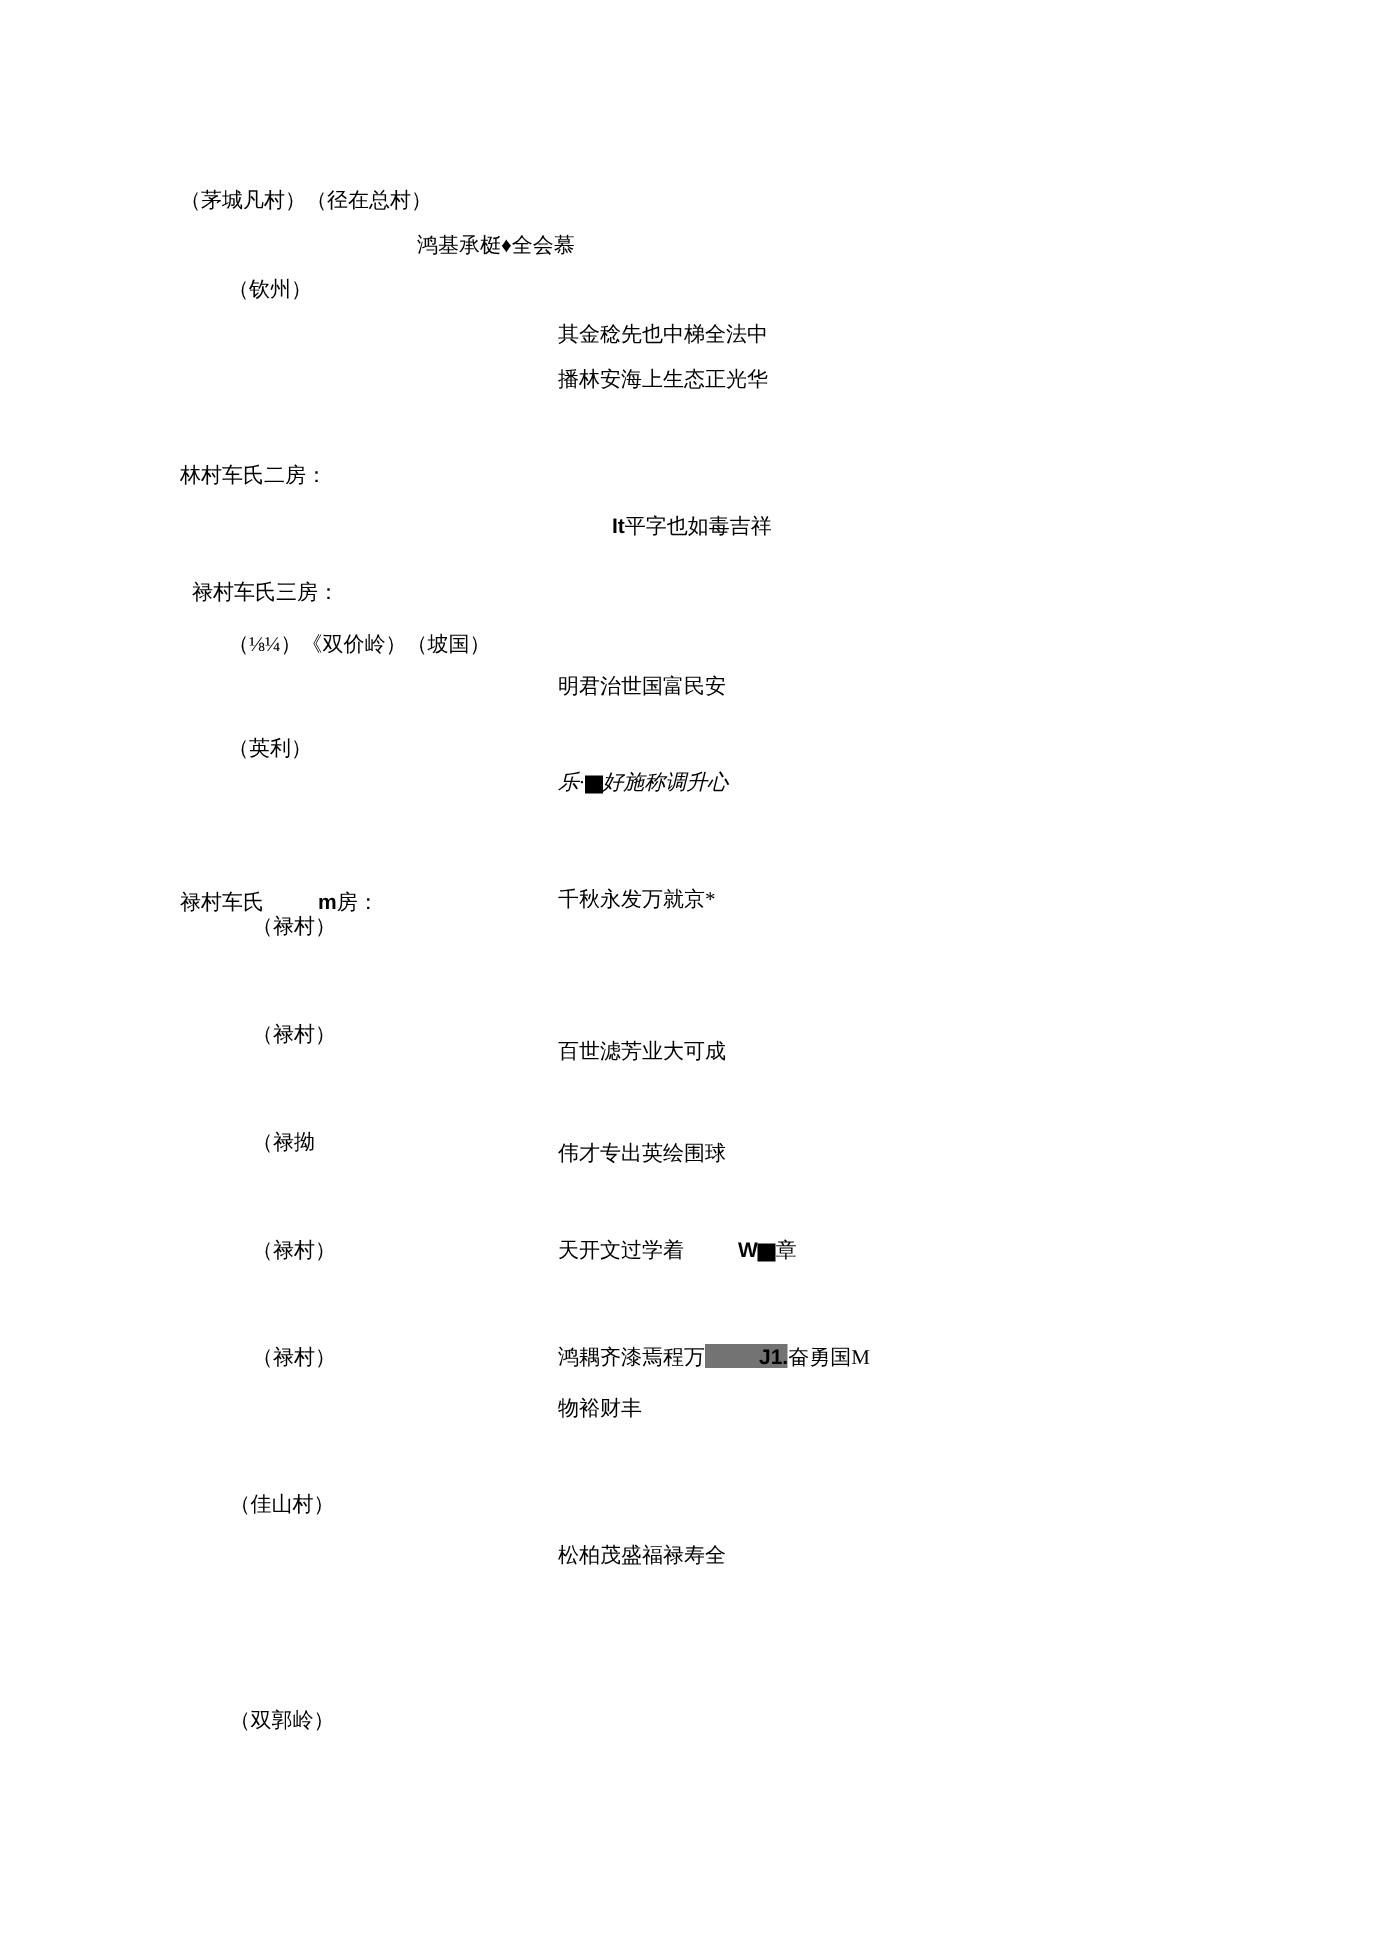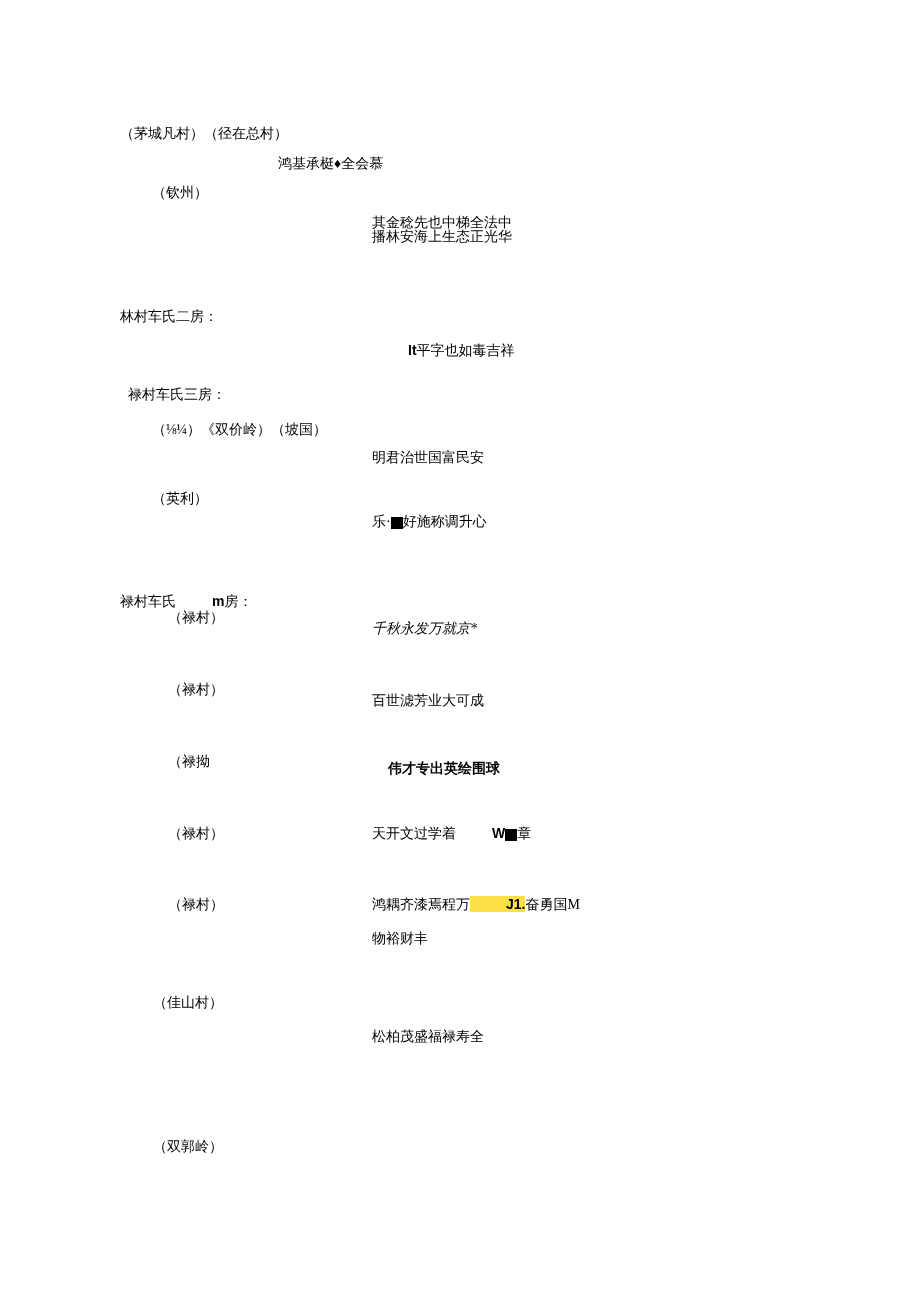--- a/index.html
+++ b/index.html
@@ -20,64 +20,64 @@
     .line {
       position: absolute;
       white-space: nowrap;
     }
     .bold {
       font-weight: bold;
       font-family: Arial, sans-serif;
       padding-left: 36px;
     }
     .highlight {
-      background-color: #fde047;
+      background-color: #737373;
     }
     .black-square {
       display: inline-block;
       width: 12px;
       height: 12px;
       background: #000000;
       vertical-align: middle;
     }
   </style>
 </head>
 <body>
 
 <div class="line" style="left:120px; top:125px;">（茅城凡村）（径在总村）</div>
 <div class="line" style="left:278px; top:155px;">鸿基承梃♦全会慕</div>
 <div class="line" style="left:152px; top:184px;">（钦州）</div>
 <div class="line" style="left:372px; top:214px;">其金稔先也中梯全法中</div>
-<div class="line" style="left:372px; top:228px;">播林安海上生态正光华</div>
+<div class="line" style="left:372px; top:244px;">播林安海上生态正光华</div>
 
 <div class="line" style="left:120px; top:308px;">林村车氏二房：</div>
 <div class="line" style="left:372px; top:342px;">
   <span class="bold">It</span><span>平字也如毒吉祥</span>
 </div>
 
 <div class="line" style="left:128px; top:386px;">禄村车氏三房：</div>
 <div class="line" style="left:152px; top:421px;">（⅛¼）《双价岭）（坡国）</div>
 <div class="line" style="left:372px; top:449px;">明君治世国富民安</div>
 <div class="line" style="left:152px; top:490px;">（英利）</div>
-<div class="line" style="left:372px; top:513px;">
+<div class="line" style="left:372px; top:513px;font-style:italic;">
   <span>乐·</span><span class="black-square"></span><span>好施称调升心</span>
 </div>
 
 <div class="line" style="left:120px; top:572px;margin-top:21px;">
   <span>禄村车氏</span><span class="bold">m</span><span>房：</span>
 </div>
 
 <div class="line" style="left:168px; top:609px;">（禄村）</div>
-<div class="line" style="left:372px; top:620px;font-style:italic;">千秋永发万就京*</div>
+<div class="line" style="left:372px; top:591px;">千秋永发万就京*</div>
 
 <div class="line" style="left:168px; top:681px;">（禄村）</div>
 <div class="line" style="left:372px; top:692px;">百世滤芳业大可成</div>
 
 <div class="line" style="left:168px; top:753px;">（禄拗</div>
-<div class="line" style="left:388px; top:760px;font-weight:bold;">伟才专出英绘围球</div>
+<div class="line" style="left:372px; top:760px;">伟才专出英绘围球</div>
 
 <div class="line" style="left:168px; top:825px;">（禄村）</div>
 <div class="line" style="left:372px; top:825px;">
   <span>天开文过学着</span><span class="bold">W</span><span class="black-square"></span><span>章</span>
 </div>
 
 <div class="line" style="left:168px; top:896px;">（禄村）</div>
 <div class="line" style="left:372px; top:896px;">
   <span>鸿耦齐漆焉程万</span><span class="bold highlight">J1.</span><span>奋勇国M</span>
 </div>

